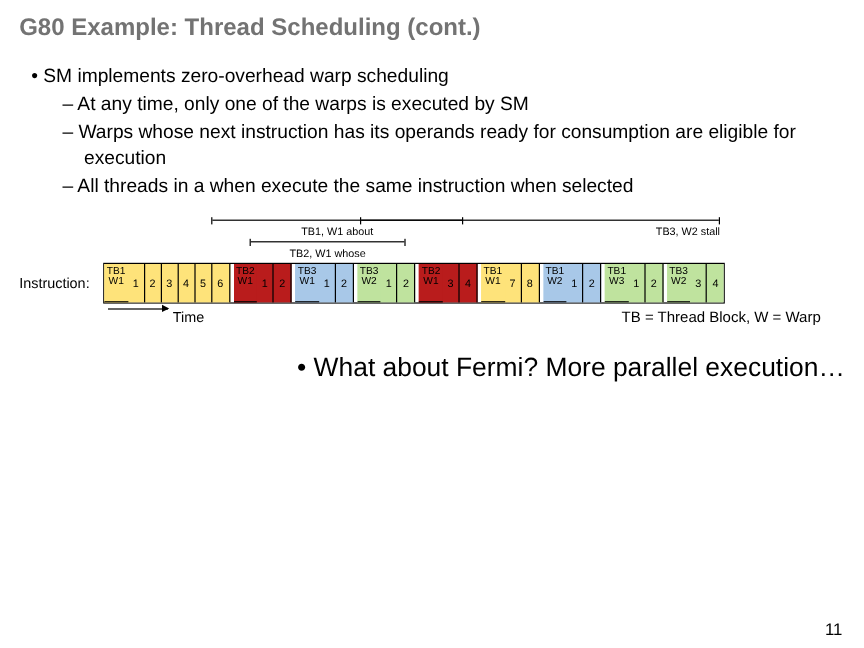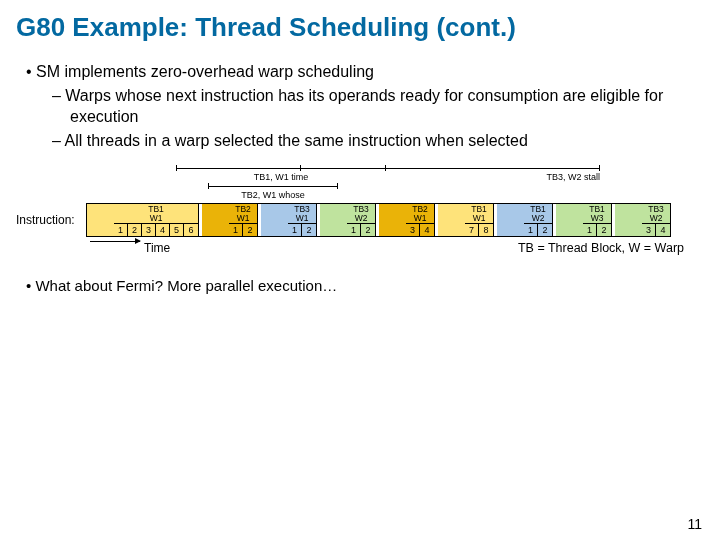--- a/index.html
+++ b/index.html
@@ -5,23 +5,23 @@
   * { margin: 0; padding: 0; box-sizing: border-box; }
   body {
     width: 720px;
     height: 540px;
     background: #fff;
     font-family: Arial, Helvetica, sans-serif;
     position: relative;
     padding: 12px 16px 0 16px;
   }
   .title {
-    font-size: 26px;
+    font-size: 20px;
     font-weight: bold;
-    color: #0369a1;
+    color: #737373;
     margin-bottom: 18px;
   }
   .bullets {
     font-size: 16px;
     line-height: 1.35;
     margin-left: 26px;
   }
   .b1 { margin-bottom: 2px; }
   .b1::before { content: "• "; margin-left: -16px; }
   .sub { margin-left: 28px; }
@@ -63,23 +63,22 @@
     align-items:center;
     padding-right:4px;
   }
   .strip {
     display:flex;
     border:1px solid #000;
     height:34px;
   }
   .seg {
     display:flex;
-    flex-direction:column;
+    flex-direction:row;
     border-right:1px solid #000;
-    padding-left:27px;
   }
   .seg:last-child{border-right:none;}
   .seg-head {
     font-size:8.5px;
     text-align:center;
     line-height:1.05;
     padding:1px 2px 0 2px;
     border-bottom:1px solid #000;
     background:inherit;
     white-space:nowrap;
@@ -91,21 +90,21 @@
   .cell {
     width:14px;
     border-right:1px solid #000;
     font-size:9px;
     display:flex;
     align-items:center;
     justify-content:center;
   }
   .cell:last-child{border-right:none;}
   .yellow { background:#fee37a; }
-  .gray { background:#eab308; }
+  .gray { background:#b91c1c; }
   .blue { background:#a8c8e8; }
   .green { background:#bfe39e; }
   .below-row {
     display:flex;
     margin-top:4px;
     font-size:12px;
   }
   .time-arrow {
     width:200px;
     margin-left:74px;
@@ -121,52 +120,54 @@
     content:"";position:absolute;right:-1px;top:-3px;
     border-left:6px solid #000;border-top:3.5px solid transparent;border-bottom:3.5px solid transparent;
   }
   .legend {
     font-size:12.5px;
     margin-left:auto;
     padding-right:20px;
   }
   .bottom-bullet {
     margin-top: 22px;
-    font-size:15px;
+    font-size:22px;
     margin-left:26px;
+    text-align:right;
   }
   .bottom-bullet::before{content:"• ";margin-left:-16px;}
   .pagenum{
     position:absolute;
     bottom:8px;right:18px;
     font-size:14px;
   }
 </style>
 </head>
 <body>
 
 <div class="title">G80 Example: Thread Scheduling (cont.)</div>
 
 <div class="bullets">
   <div class="b1">SM implements zero-overhead warp scheduling</div>
   <div class="sub">
+    <div class="sub-item">At any time, only one of the warps is executed by SM</div>
     <div class="sub-item">Warps whose next instruction has its operands ready for consumption are eligible for execution</div>
-    <div class="sub-item">All threads in a warp selected the same instruction when selected</div>
+    <div class="sub-item">All threads in a when execute the same instruction when selected</div>
   </div>
 </div>
 
 <div class="diagram">
   <div class="stall-row">
     <div class="stall-bracket" style="left:86px;width:210px;top:0;">
       <div class="br-line">
           <div class="cap"></div>
           <div class="bar"></div>
           <div class="cap"></div>
         </div>
-      <div class="lbl">TB1, W1 time</div>
+      <div class="lbl">TB1, W1 about</div>
     </div>
     <div class="stall-bracket" style="left:118px;width:130px;top:18px;">
       <div class="br-line">
           <div class="cap"></div>
           <div class="bar"></div>
           <div class="cap"></div>
         </div>
       <div class="lbl">TB2, W1 whose</div>
     </div>
     <div class="stall-bracket" style="left:210px;width:300px;top:0;">

